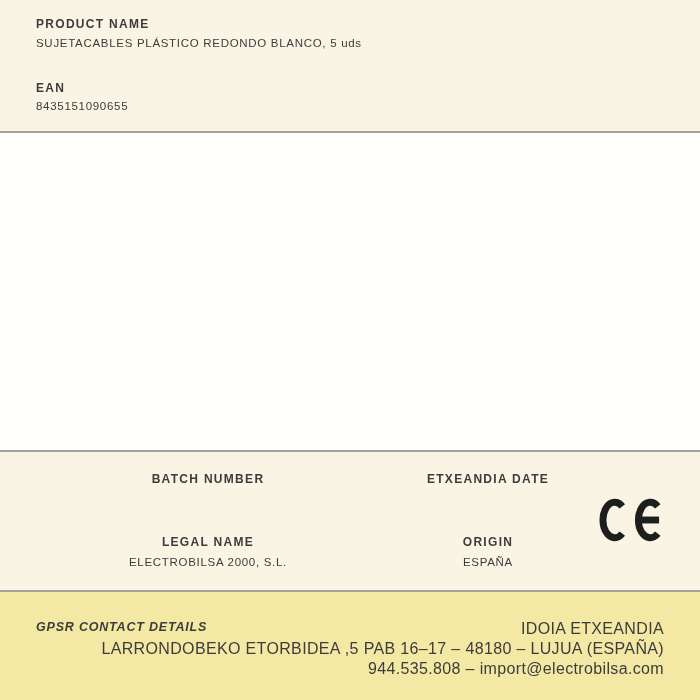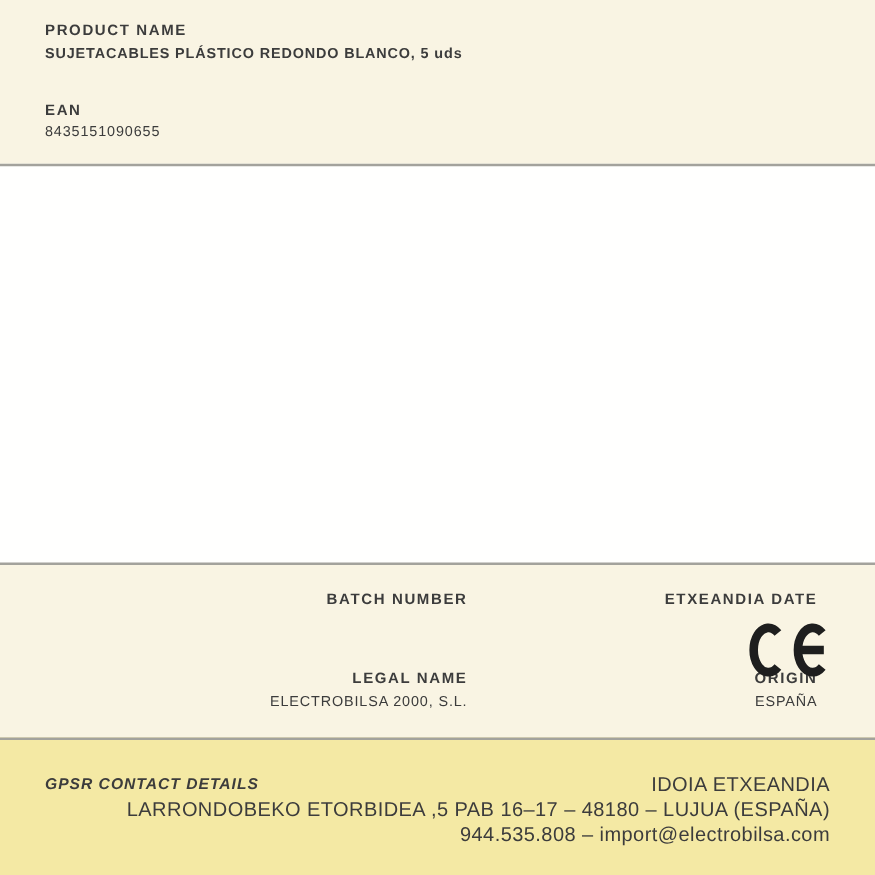--- a/index.html
+++ b/index.html
@@ -23,38 +23,38 @@
   .top-section{position:absolute;top:0;left:0;right:0;height:131px;}
   .top-section .label,
   .top-section .value{position:absolute;left:36px;white-space:nowrap;}
   .label{
     font-weight:bold;font-size:12px;letter-spacing:1.3px;
   }
   .value{
     font-size:11.5px;letter-spacing:.7px;
   }
   .pos-product-label{top:17px;}
-  .pos-product-value{top:37px;font-weight:bold;}
+  .pos-product-value{top:37px;}
   .pos-ean-label{top:81px;text-align:right;}
   .pos-ean-value{top:100px;}
   
   .white-panel{
     position:absolute;top:131px;left:0;right:0;height:321px;
     background:var(--c-white);
     border-top:2px solid var(--c-border);
     border-bottom:2px solid var(--c-border);
     box-sizing:border-box;
   }
   
   .mid-section{position:absolute;top:452px;left:0;right:0;height:138px;}
   .col{position:absolute;top:0;height:100%;width:300px;}
   .col-left{left:58px;}
   .col-right{left:338px;}
   .mid-section .label,
-  .mid-section .value{position:absolute;left:16px;width:100%;text-align:right;}
+  .mid-section .value{position:absolute;left:0;width:100%;text-align:center;}
   .pos-row1{top:20px;}
   .pos-row2{top:83px;}
   .pos-row2-val{top:104px;}
   .ce-mark{position:absolute;right:37px;top:45px;color:var(--c-ce);line-height:0;}
   
   .bottom-section{
     position:absolute;top:590px;left:0;right:0;bottom:0;
     background:var(--c-yellow);
     border-top:2px solid var(--c-border);
     box-sizing:border-box;

